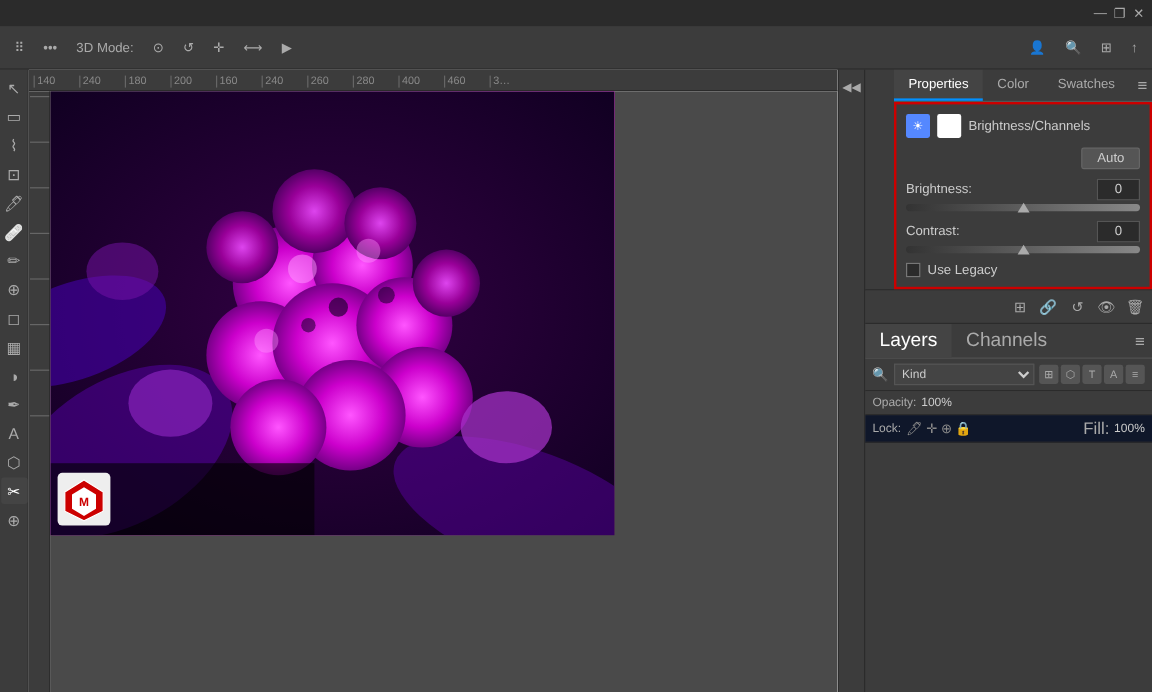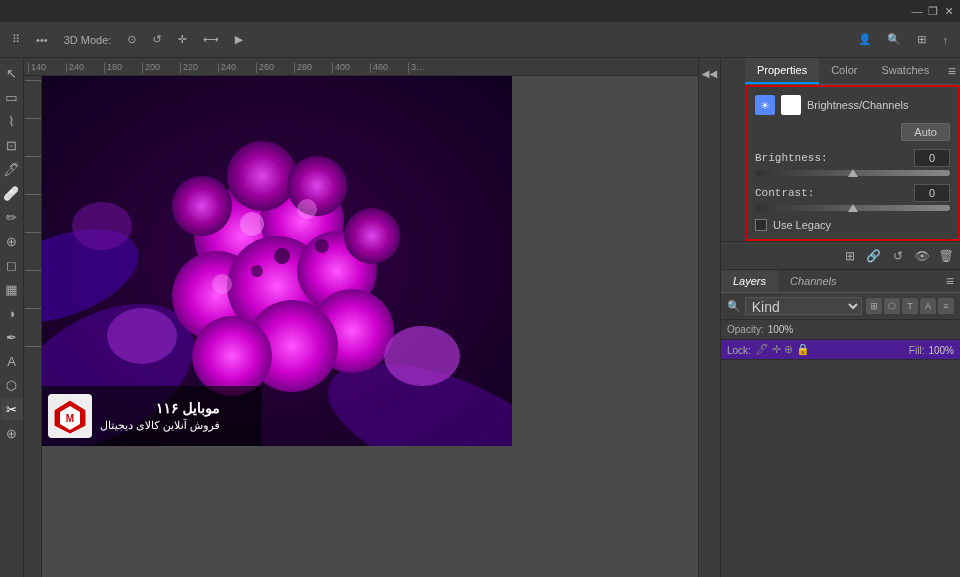--- a/index.html
+++ b/index.html
@@ -294,21 +294,20 @@
     }
     .slider-label-row {
       display: flex;
       align-items: center;
       justify-content: space-between;
       margin-bottom: 3px;
     }
     .slider-label {
       font-size: 11px;
       color: #ccc;
-      font-family: Liberation Mono, monospace;
     }
     .slider-value {
       width: 36px;
       height: 18px;
       background: #2b2b2b;
       border: 1px solid #555;
       color: #ccc;
       font-size: 11px;
       text-align: center;
       padding: 0 2px;
@@ -378,24 +377,23 @@
       font-size: 12px;
     }
     .layers-tabs {
       display: flex;
       align-items: center;
       background: #3c3c3c;
       border-bottom: 1px solid #555;
     }
     .layers-tab {
       padding: 5px 12px;
-      font-size: 11px;
-      color: #aaa;
-      cursor: pointer;
-      font-style: italic;
+      font-size: 16px;
+      color: #aaa;
+      cursor: pointer;
     }
     .layers-tab.active { color: #fff; background: #444; }
     .layers-menu-btn {
       margin-left: auto;
       padding: 0 6px;
       color: #aaa;
       cursor: pointer;
       font-size: 14px;
     }
     .layers-filter-row {
@@ -409,21 +407,21 @@
     .layers-filter-icon {
       font-size: 11px;
       color: #aaa;
     }
     .layers-filter-select {
       flex: 1;
       height: 18px;
       background: #444;
       border: 1px solid #555;
       color: #ccc;
-      font-size: 14px;
+      font-size: 10px;
       padding: 0 2px;
     }
     .layers-filter-icons {
       display: flex;
       gap: 2px;
     }
     .layers-filter-icon-btn {
       width: 16px;
       height: 16px;
       background: #555;
@@ -461,24 +459,24 @@
     .opacity-label {
       font-size: 10px;
       color: #aaa;
     }
     .opacity-value {
       font-size: 10px;
       color: #ccc;
     }
     .lock-row {
       display: flex;
-      align-items: flex-end;
+      align-items: center;
       padding: 3px 6px;
       gap: 4px;
-      background: #4c1d95;
+      background: #0f172a;
       border-bottom: 1px solid #2b2b2b;
     }
     .lock-label {
       font-size: 10px;
       color: #aaa;
     }
     .lock-icons {
       display: flex;
       gap: 3px;
     }
@@ -487,21 +485,21 @@
       color: #888;
       cursor: pointer;
     }
     .fill-row {
       display: flex;
       align-items: center;
       gap: 4px;
       margin-left: auto;
     }
     .fill-label {
-      font-size: 10px;
+      font-size: 14px;
       color: #aaa;
     }
     .fill-value {
       font-size: 10px;
       color: #ccc;
     }
   </style>
 </head>
 <body>
 
@@ -549,21 +547,21 @@
   </div>
 
   <div class="canvas-area">
 
     <div class="ruler-h">
       <div class="ruler-h-inner">
         <span class="ruler-tick">140</span>
         <span class="ruler-tick">240</span>
         <span class="ruler-tick">180</span>
         <span class="ruler-tick">200</span>
-        <span class="ruler-tick">220</span>
+        <span class="ruler-tick">160</span>
         <span class="ruler-tick">240</span>
         <span class="ruler-tick">260</span>
         <span class="ruler-tick">280</span>
         <span class="ruler-tick">400</span>
         <span class="ruler-tick">460</span>
         <span class="ruler-tick">3…</span>
       </div>
     </div>
     <div class="canvas-wrapper">
 
@@ -637,24 +635,20 @@
           </svg>
           
           <div class="watermark">
             <div class="watermark-logo">
               <svg width="40" height="40" viewBox="0 0 40 40">
                 <polygon points="20,4 36,14 36,30 20,38 4,30 4,14" fill="#cc0000" stroke="#fff" stroke-width="1"></polygon>
                 <polygon points="20,10 30,16 30,28 20,34 10,28 10,16" fill="#fff"></polygon>
                 <text x="20" y="26" text-anchor="middle" font-size="10" font-weight="bold" fill="#cc0000">M</text>
               </svg>
             </div>
-            <div class="watermark-text">
-              <div class="brand">موبایل ۱۱۶</div>
-              <div>فروش آنلاین کالای دیجیتال</div>
-            </div>
           </div>
         </div>
       </div>
     </div>
   </div>
 
   <div style="width:22px;background:#3c3c3c;border-left:1px solid #2b2b2b;display:flex;flex-direction:column;align-items:center;padding:4px 0;gap:4px;flex-shrink:0;">
     <div class="tool-btn" style="font-size:10px;">◀◀</div>
   </div>
 

